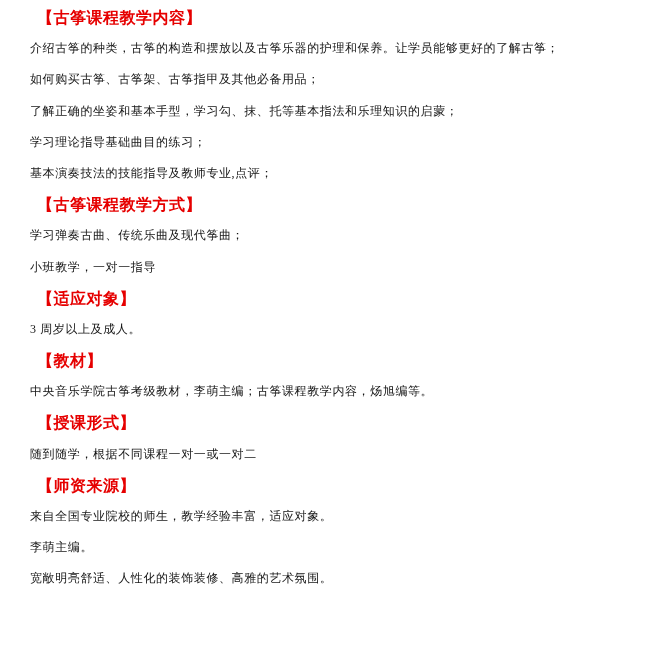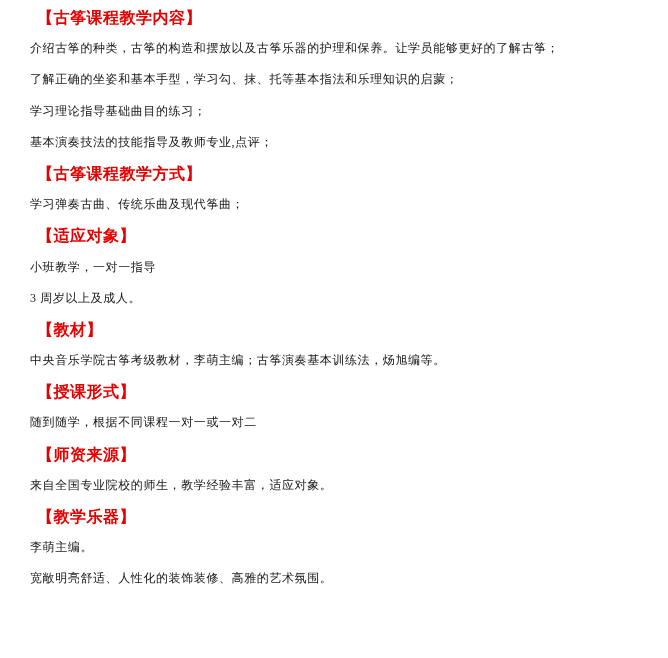--- a/index.html
+++ b/index.html
@@ -38,30 +38,30 @@
     padding-left: 30px;
     letter-spacing: 0.6px;
   }
 </style>
 </head>
 <body style="background: rgb(255, 255, 255);">
 
 <div class="doc">
   <div class="line heading">【古筝课程教学内容】</div>
   <div class="line para">介绍古筝的种类，古筝的构造和摆放以及古筝乐器的护理和保养。让学员能够更好的了解古筝；</div>
+  <div class="line para">如何购买古筝、古筝架、古筝指甲及其他必备用品；</div>
   <div class="line para">了解正确的坐姿和基本手型，学习勾、抹、托等基本指法和乐理知识的启蒙；</div>
   <div class="line para">学习理论指导基础曲目的练习；</div>
   <div class="line para">基本演奏技法的技能指导及教师专业,点评；</div>
   <div class="line heading">【古筝课程教学方式】</div>
   <div class="line para">学习弹奏古曲、传统乐曲及现代筝曲；</div>
+  <div class="line para">小班教学，一对一指导</div>
   <div class="line heading">【适应对象】</div>
-  <div class="line para">小班教学，一对一指导</div>
   <div class="line para">3 周岁以上及成人。</div>
   <div class="line heading">【教材】</div>
-  <div class="line para">中央音乐学院古筝考级教材，李萌主编；古筝演奏基本训练法，炀旭编等。</div>
+  <div class="line para">中央音乐学院古筝考级教材，李萌主编；古筝课程教学内容，炀旭编等。</div>
   <div class="line heading">【授课形式】</div>
   <div class="line para">随到随学，根据不同课程一对一或一对二</div>
   <div class="line heading">【师资来源】</div>
   <div class="line para">来自全国专业院校的师生，教学经验丰富，适应对象。</div>
-  <div class="line heading">【教学乐器】</div>
   <div class="line para">李萌主编。</div>
   <div class="line para">宽敞明亮舒适、人性化的装饰装修、高雅的艺术氛围。</div>
 </div>
 
 </body></html>

